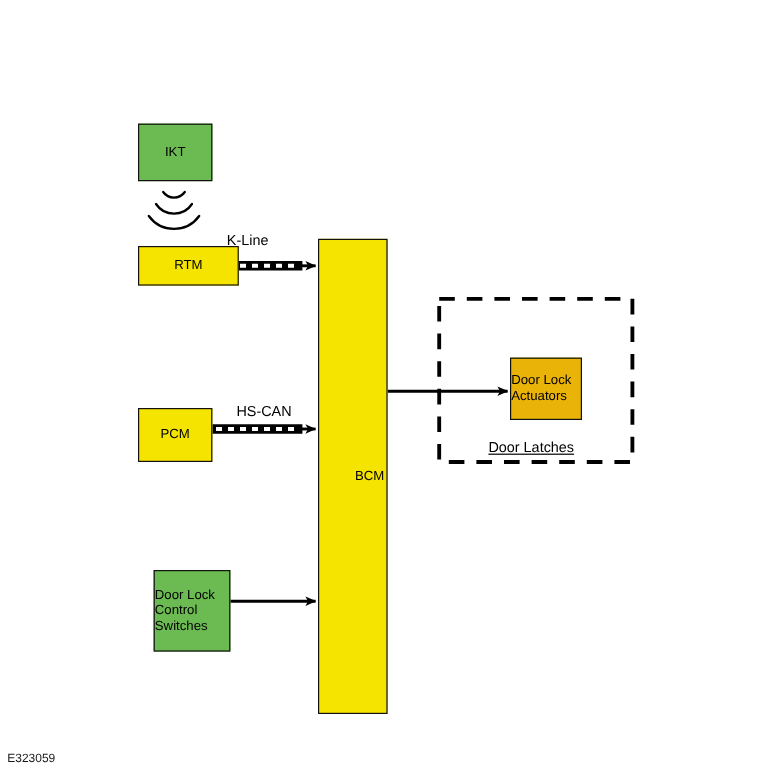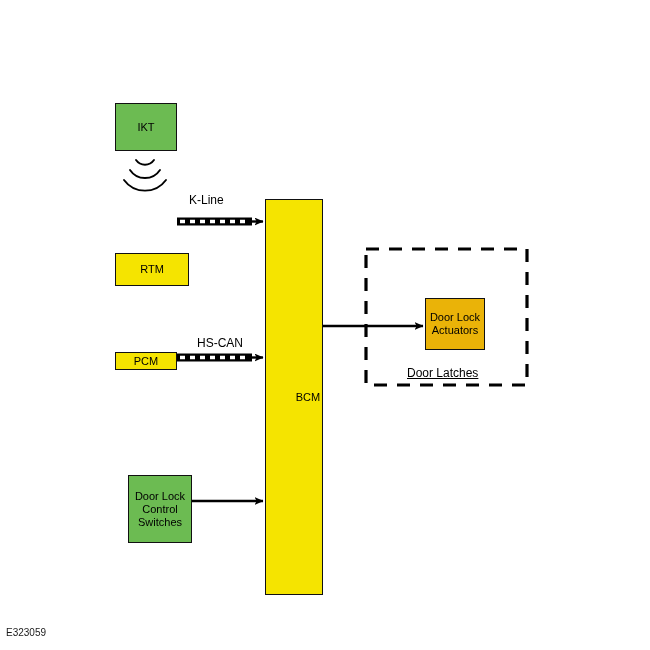--- a/index.html
+++ b/index.html
@@ -21,32 +21,31 @@
     width: 650px;
     height: 650px;
   }
   .node {
     position: absolute;
     box-sizing: border-box;
     border: 1.5px solid #111111;
     display: flex;
     align-items: center;
     justify-content: center;
-    text-align: center;
     font-size: 11px;
     line-height: 13px;
     color: #000000;
   }
   .node-green { background: #6cbb52; }
   .node-yellow { background: #f5e400; }
   .node-blue { background: #eab308; }
 
   #node-ikt   { left: 115px; top: 103px;  width: 62px; height: 48px; }
-  #node-rtm   { left: 115px; top: 205px;  width: 74px; height: 33px; margin-top: 48px; }
-  #node-pcm   { left: 115px; top: 340px;  width: 62px; height: 18px; margin-top: 12px; }
+  #node-rtm   { left: 115px; top: 205px;  width: 84px; height: 33px; }
+  #node-pcm   { left: 115px; top: 340px;  width: 62px; height: 45px; }
   #node-switches { left: 128px; top: 475px; width: 64px; height: 68px; }
   #node-bcm   { left: 265px; top: 199px;  width: 58px; height: 396px;
                 align-items: center; justify-content: center; padding-left: 28px; }
   #node-actuators { left: 425px; top: 298px; width: 60px; height: 52px; }
 
   .edge-label {
     position: absolute;
     font-size: 12px;
     color: #000000;
     white-space: nowrap;

